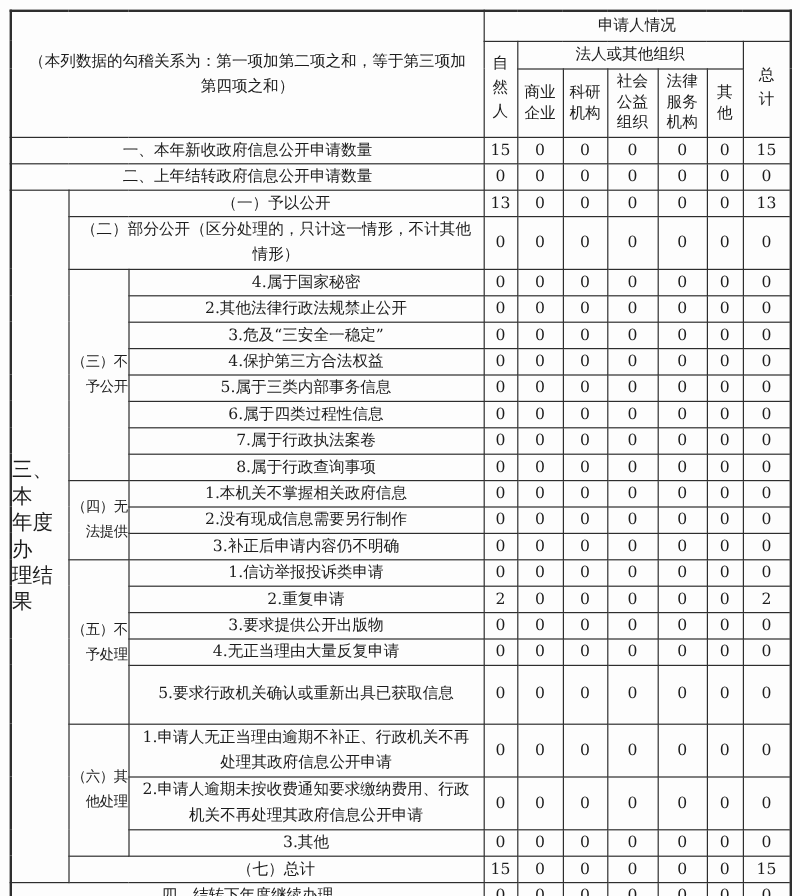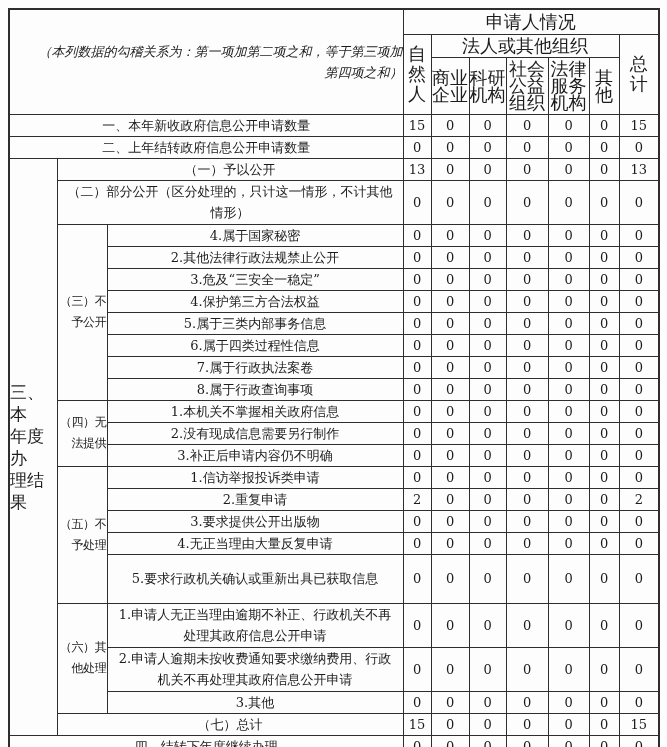--- a/index.html
+++ b/index.html
@@ -18,28 +18,28 @@
     border: 2px solid #2e2e2e;
   }
   table.stats td {
     border: 1px solid #2e2e2e;
     padding: 0;
     overflow: hidden;
   }
   
   td.hc {
     text-align: center; vertical-align: middle;
-    font-size: 18px; line-height: 17px;
+    font-size: 13px; line-height: 17px;
     white-space: pre-line;
   }
   td.vcell { line-height: 20px; }
   td.note {
-    vertical-align: middle; text-align: right;
+    vertical-align: middle; text-align: center;
     font-size: 13px; line-height: 21px;
-    padding: 0 6px; white-space: pre-line; font-style: italic;
+    padding: 0 6px; white-space: pre-line;
   }
   
   td.lbl {
     text-align: center; vertical-align: middle;
     font-size: 13px; line-height: 21px;
     padding: 0 3px 0 5px;
     white-space: pre-line;
   }
   td.grp {
     text-align: left; vertical-align: middle;

